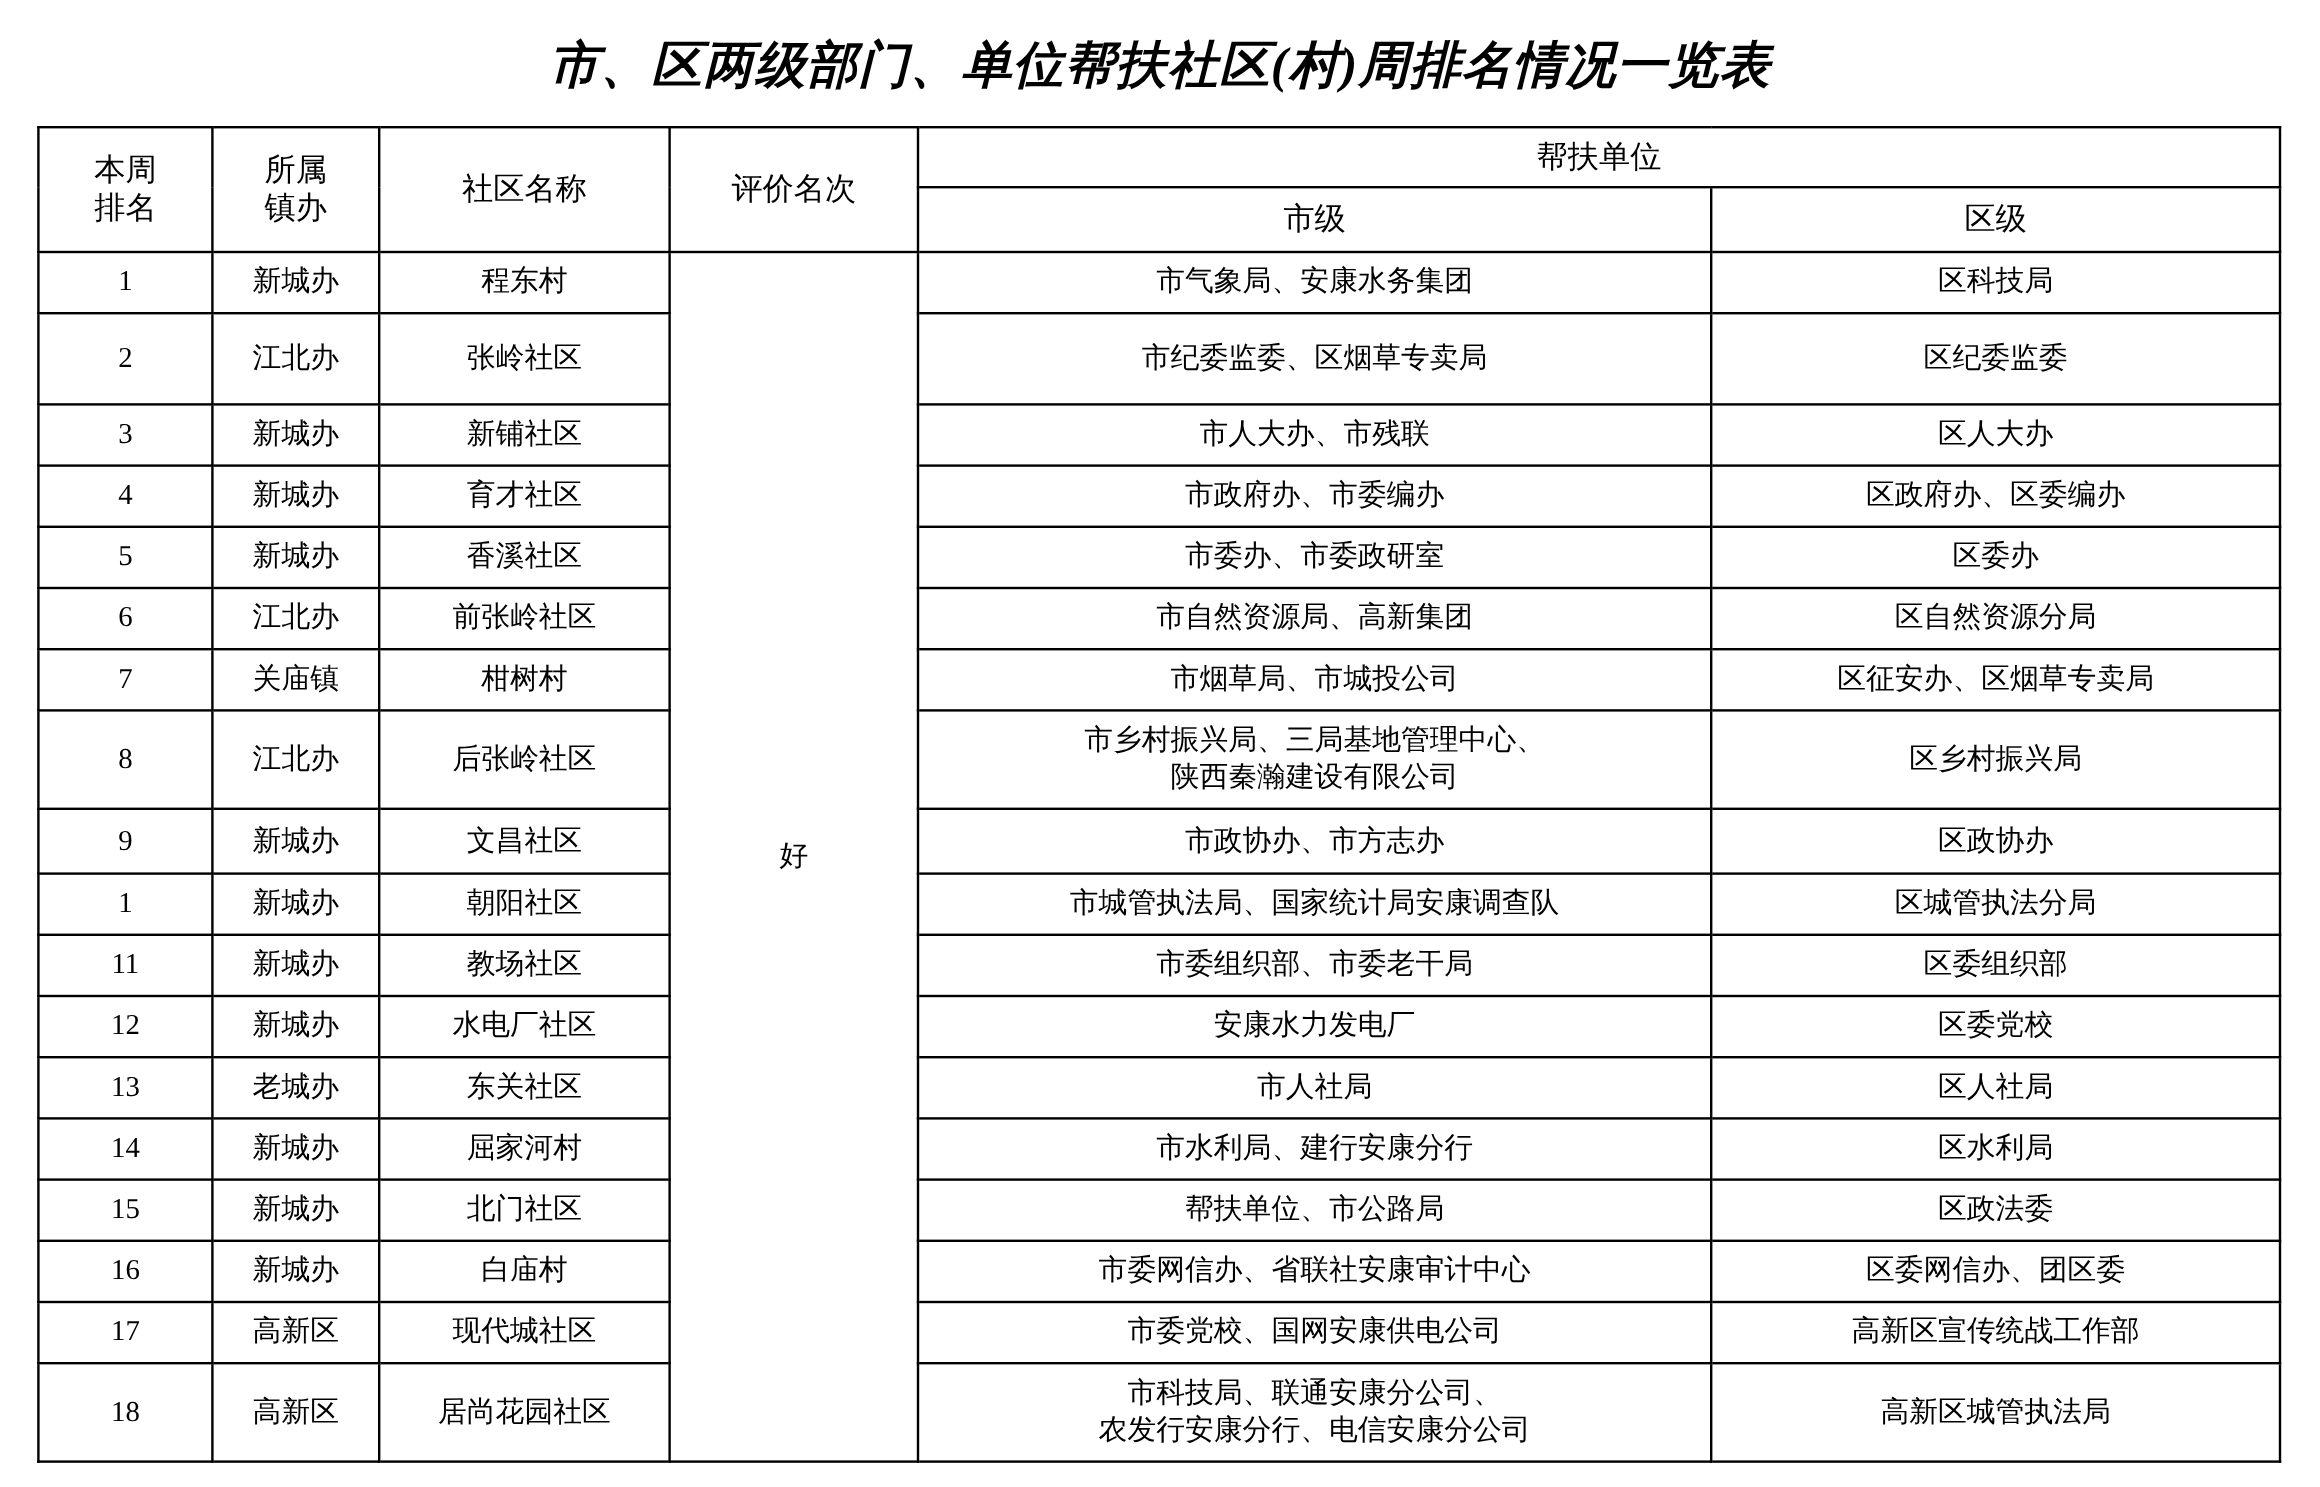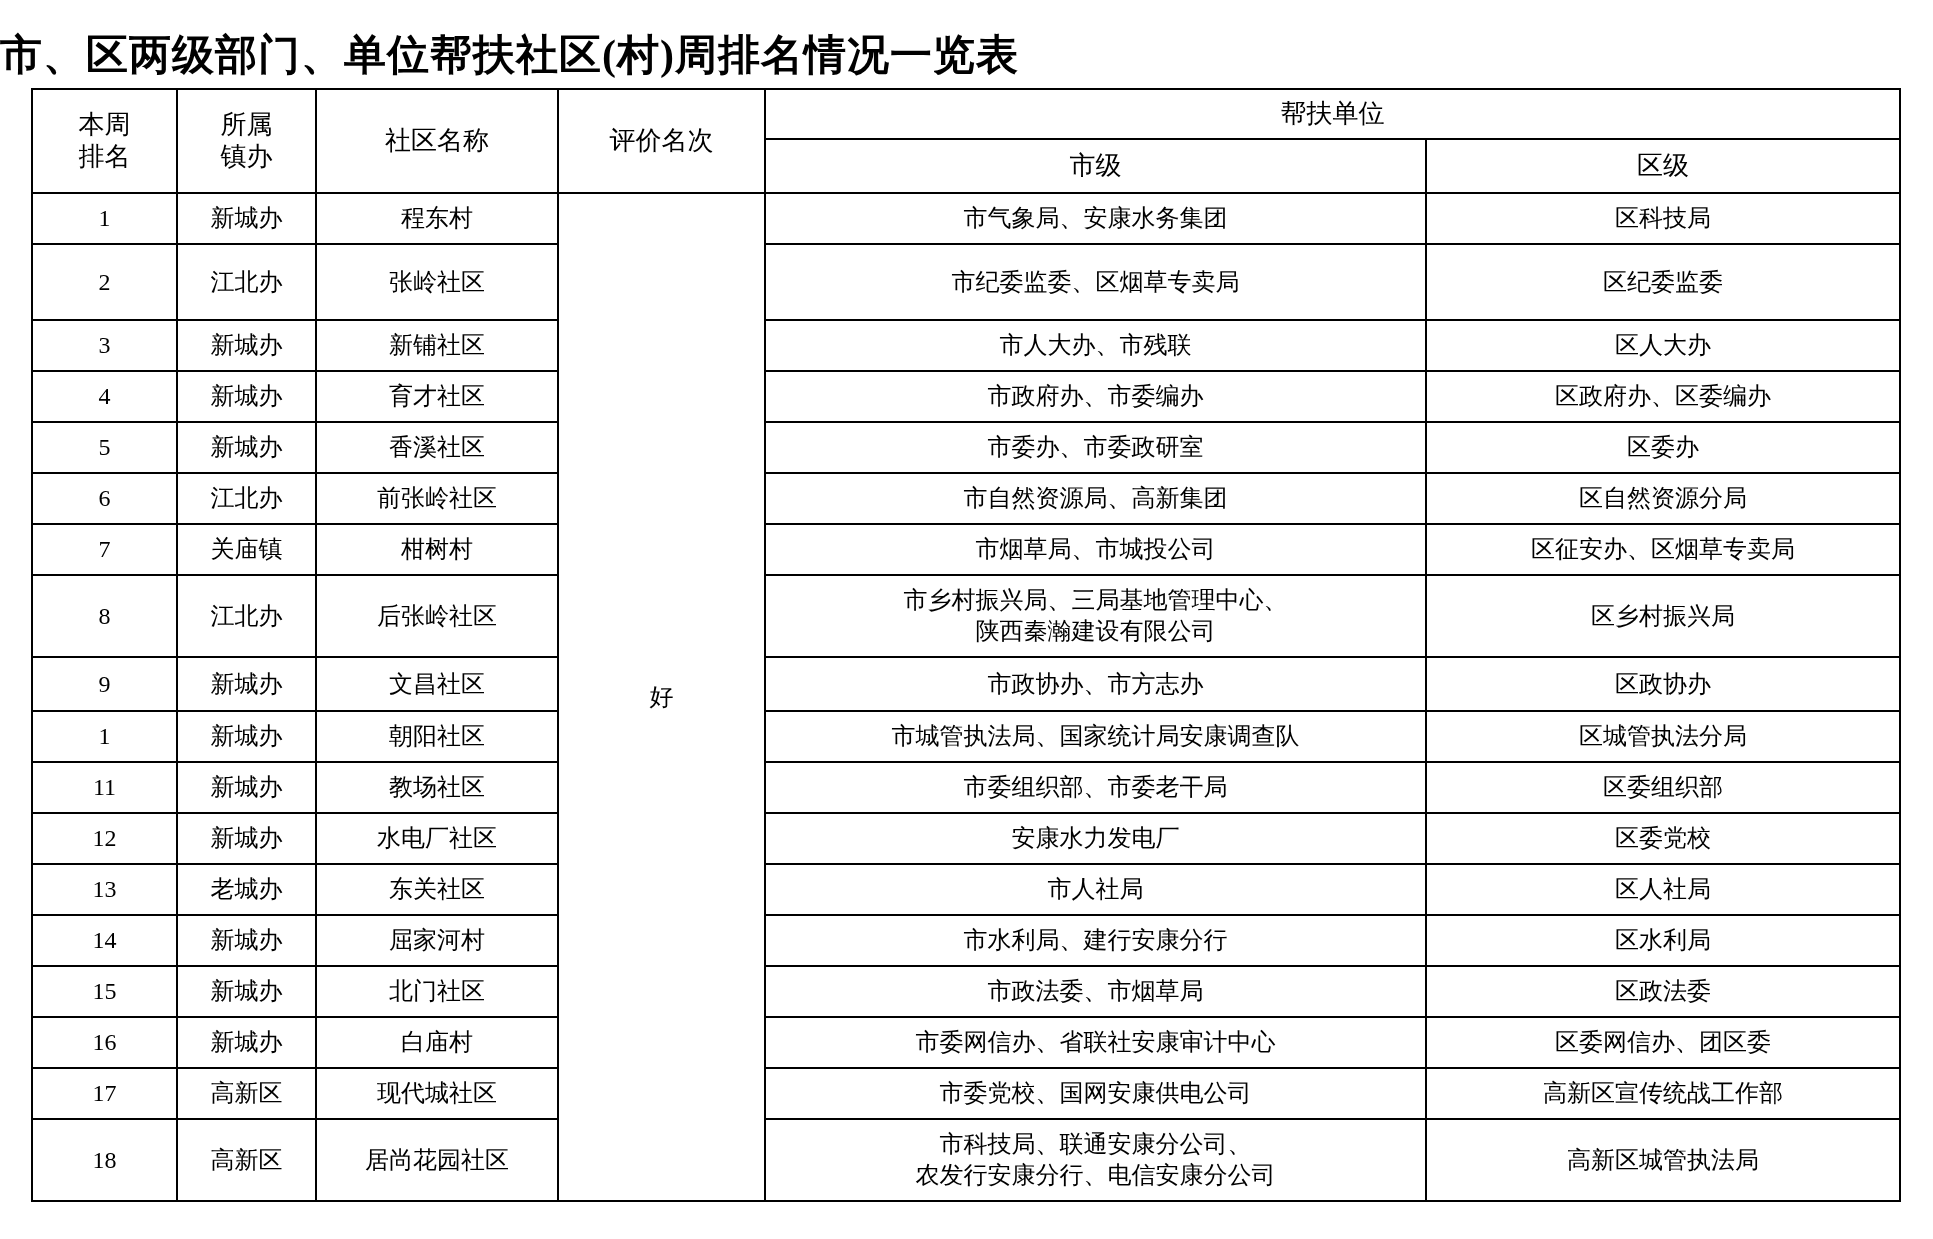--- a/index.html
+++ b/index.html
@@ -12,30 +12,31 @@
   .page {
     position: relative;
     width: 1933px;
     height: 1239px;
     background: #ffffff;
     overflow: hidden;
   }
   .doc-title {
     margin: 0;
     padding-top: 30px;
-    text-align: left;
+    text-align: center;
     font-size: 42px;
     font-weight: bold;
     line-height: 1.2;
     letter-spacing: 1px;
+    font-style: italic;
   }
   table.ranking {
     border-collapse: collapse;
     table-layout: fixed;
-    margin: 8px 0 0 31px;
+    margin: 25px 0 0 31px;
     width: 1868px;
   }
   table.ranking th,
   table.ranking td {
     border: 2px solid #000000;
     text-align: center;
     vertical-align: middle;
     padding: 2px 4px;
     white-space: pre-line;
     overflow: hidden;
@@ -186,21 +187,21 @@
     <td>14</td>
     <td>新城办</td>
     <td>屈家河村</td>
     <td>市水利局、建行安康分行</td>
     <td>区水利局</td>
   </tr>
         <tr>
     <td>15</td>
     <td>新城办</td>
     <td>北门社区</td>
-    <td>市政法委、市烟草局</td>
+    <td>帮扶单位、市公路局</td>
     <td>区政法委</td>
   </tr>
         <tr>
     <td>16</td>
     <td>新城办</td>
     <td>白庙村</td>
     <td>市委网信办、省联社安康审计中心</td>
     <td>区委网信办、团区委</td>
   </tr>
         <tr>

